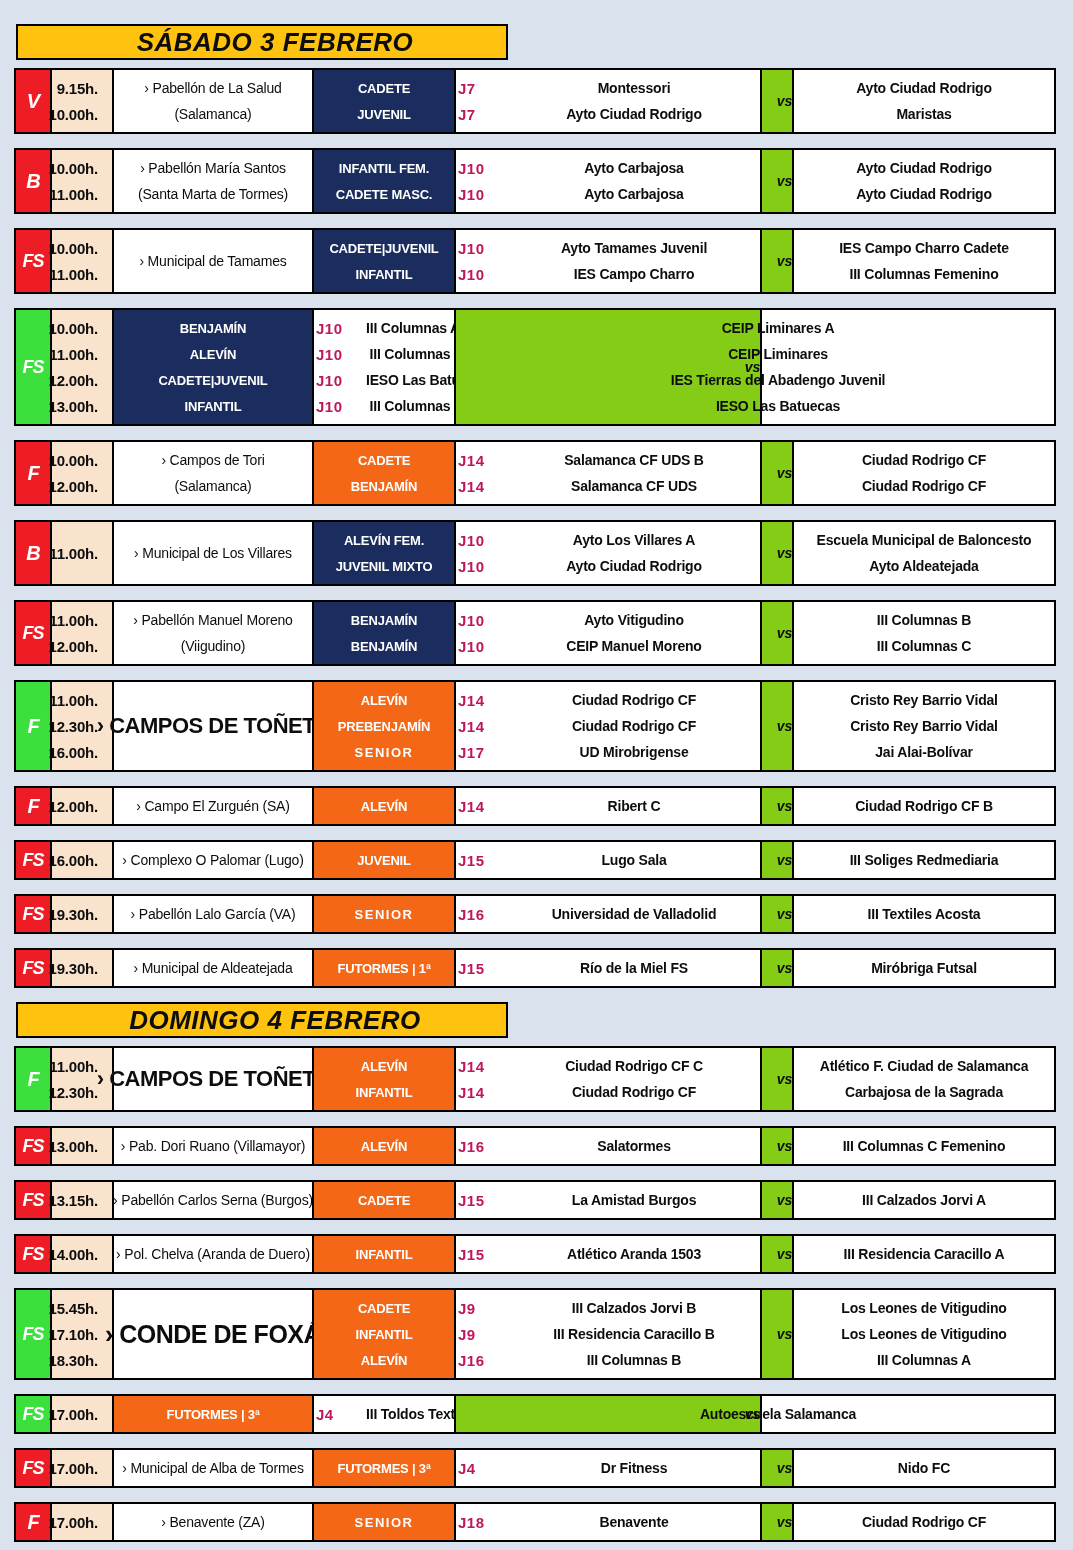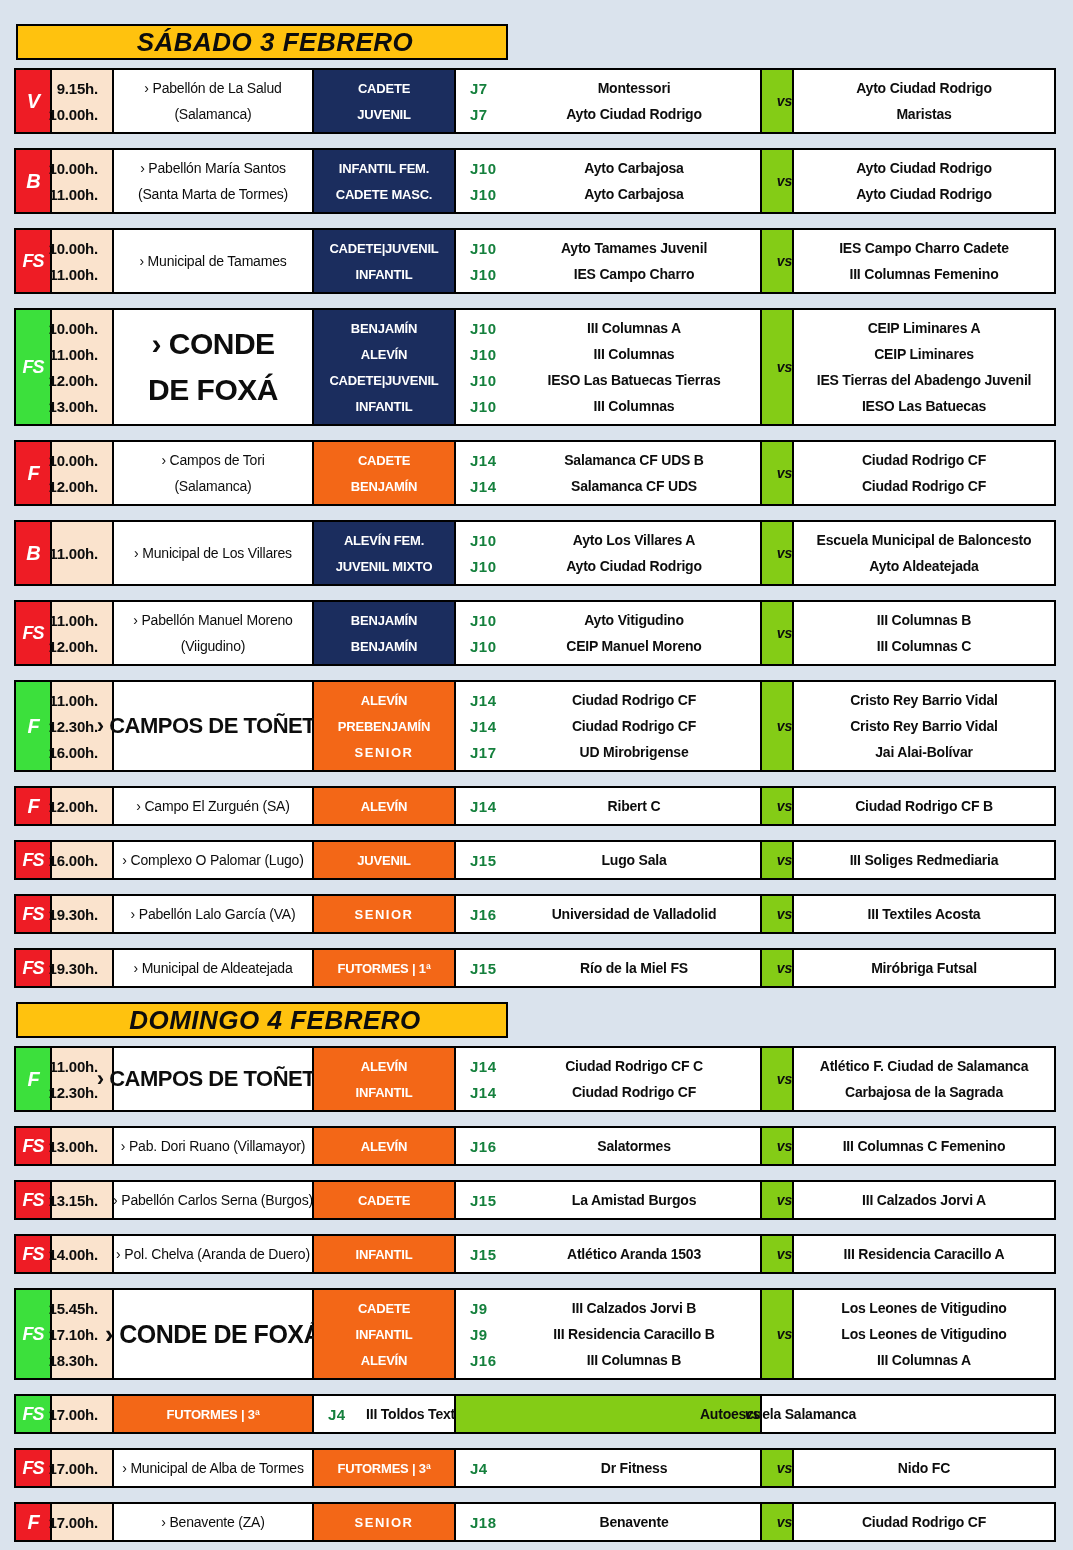--- a/index.html
+++ b/index.html
@@ -54,21 +54,21 @@
   
   .cats{color:#fff;}
   .cats.navy{background:#1b2d5e;}
   .cats.orange{background:#f36717;}
   .category-badge{font-weight:800;font-size:13px;white-space:nowrap;}
   .category-badge.wide{letter-spacing:1.5px;font-weight:700;}
 
   
   .match-line{display:grid;grid-template-columns:52px 1fr;height:26px;}
   .jornada{display:flex;align-items:center;padding-left:2px;
-    color:#15803d;font-weight:800;font-size:15px;letter-spacing:0.5px;margin-left:12px;}
+    color:#be185d;font-weight:800;font-size:15px;letter-spacing:0.5px;}
   .home-team{display:flex;align-items:center;justify-content:center;
     font-weight:600;font-size:14px;white-space:nowrap;}
 
   
   .vs-cell{background:#84cc16;align-items:flex-end;font-style:italic;}
   .vs-label{font-weight:800;font-size:14px;}
 
   
   .away-team{font-weight:600;font-size:14px;white-space:nowrap;}
 </style>
@@ -195,24 +195,20 @@
     <div class="row">
       <div class="cell badge green">
         <div class="badge-label two">FS</div>
       </div>
       <div class="cell times">
         <div class="line time-value">10.00h.</div>
         <div class="line time-value">11.00h.</div>
         <div class="line time-value">12.00h.</div>
         <div class="line time-value">13.00h.</div>
       </div>
-      <div class="cell venue venue-large">
-        <div class="line venue-line" style="font-size: 30px;">› CONDE</div>
-        <div class="line venue-line" style="font-size: 30px;">DE FOXÁ</div>
-      </div>
       <div class="cell cats navy">
         <div class="line">
           <div class="category-badge">BENJAMÍN</div>
         </div>
         <div class="line">
           <div class="category-badge">ALEVÍN</div>
         </div>
         <div class="line">
           <div class="category-badge">CADETE|JUVENIL</div>
         </div>

